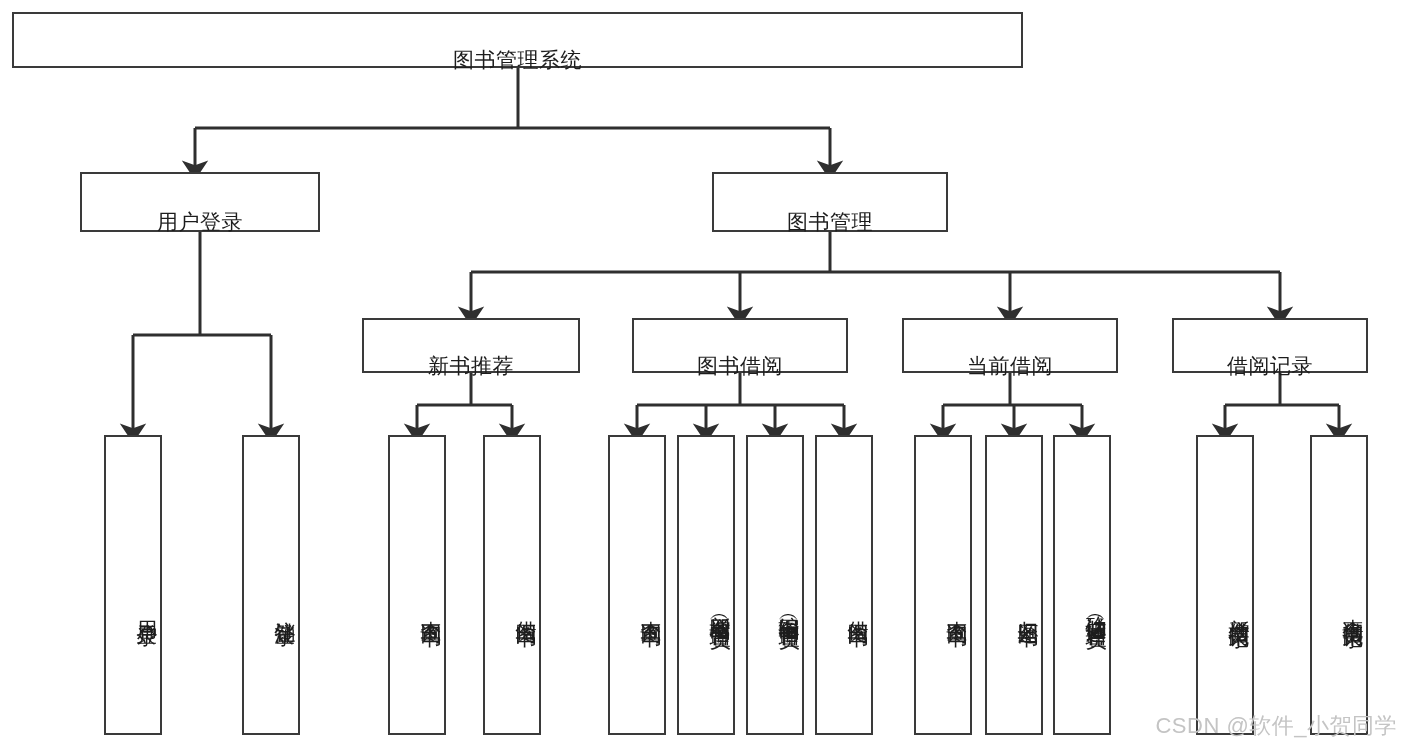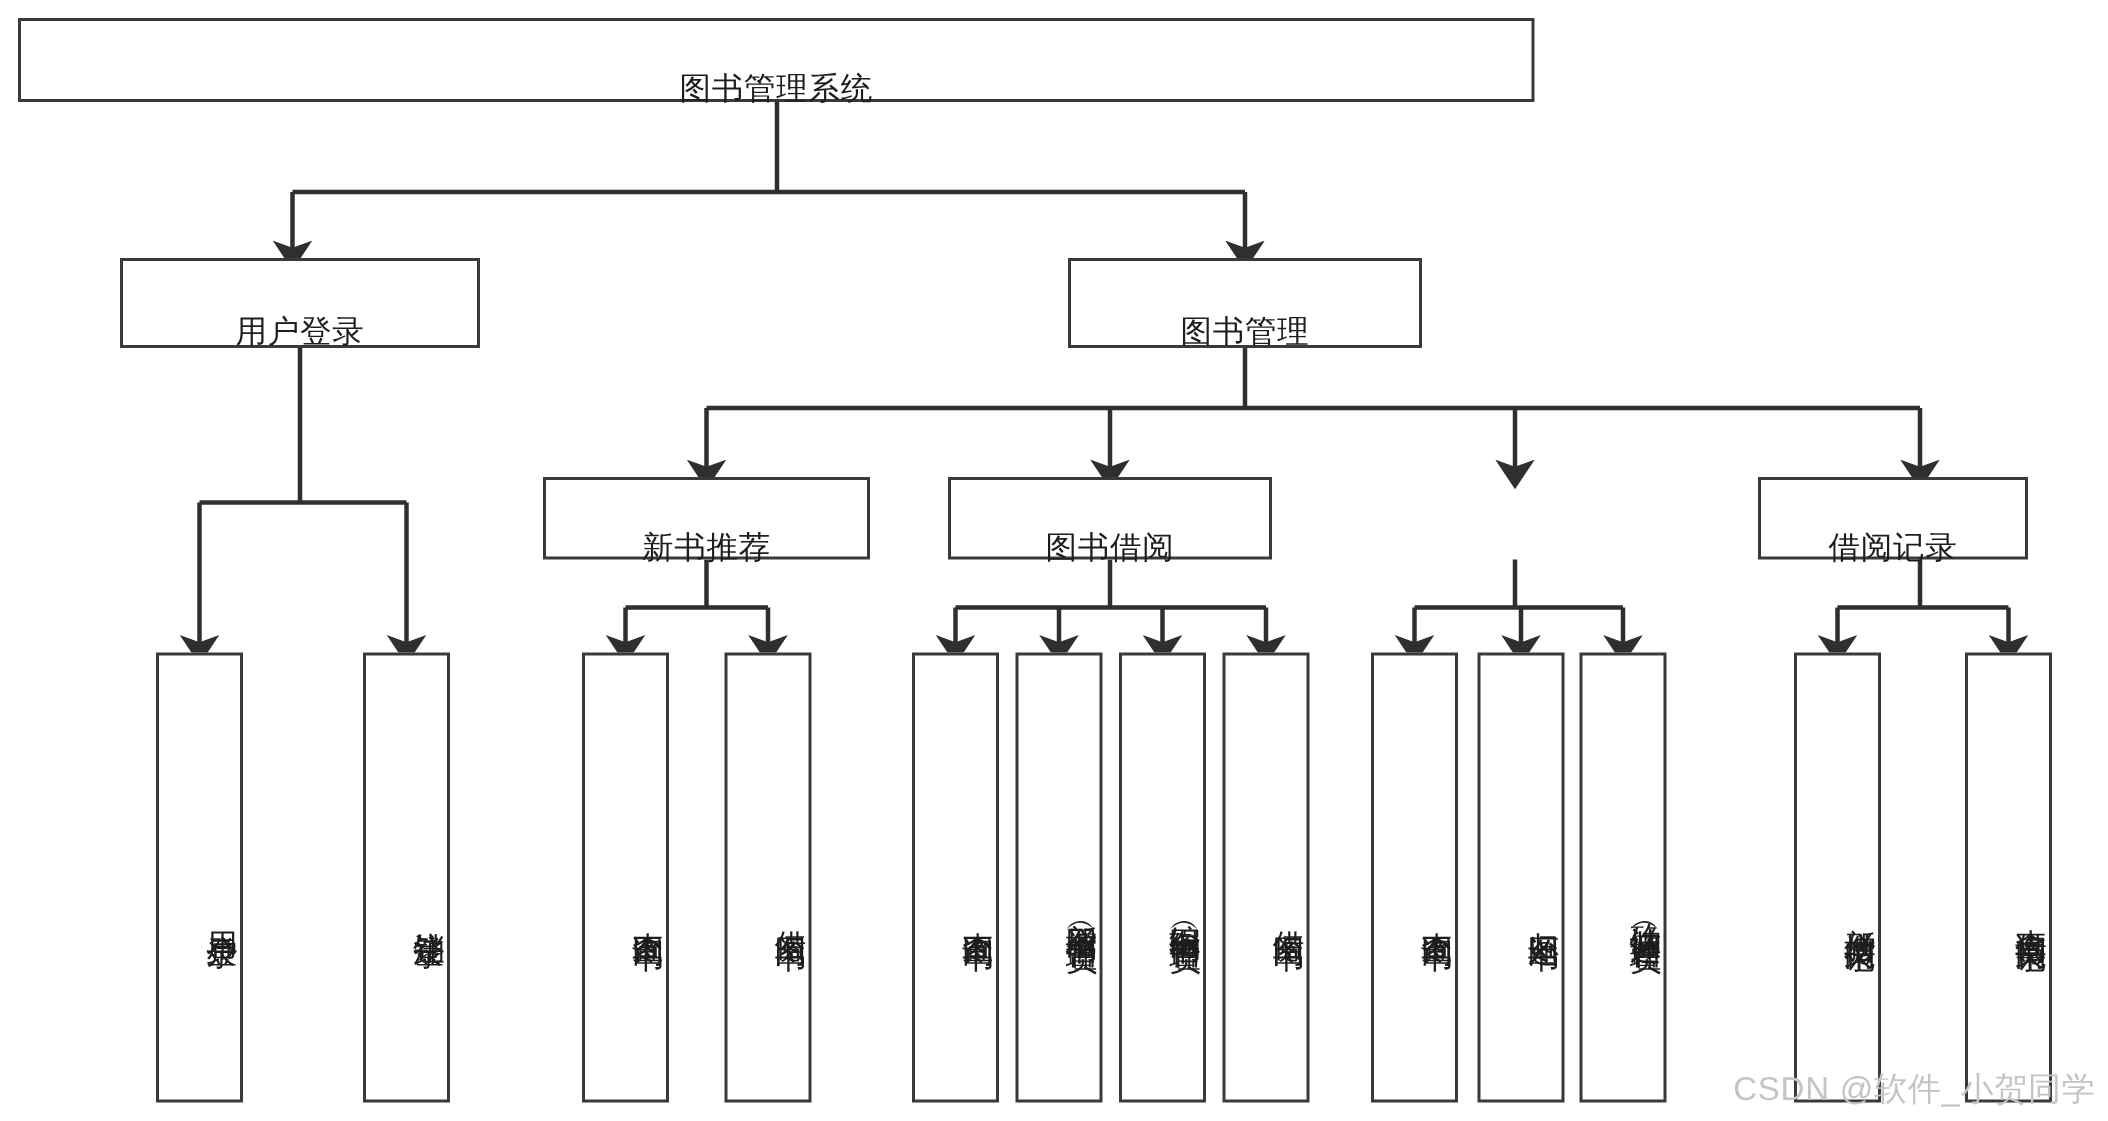--- a/index.html
+++ b/index.html
@@ -134,21 +134,24 @@
   <div class="node node-h" style="left:712px; top:172px; width:236px; height:60px;justify-content:center;">
     <span class="label-inner">图书管理</span>
   </div>
 
   <div class="node node-h" style="left:362px; top:318px; width:218px; height:55px;">
     <span class="label-inner">新书推荐</span>
   </div>
   <div class="node node-h" style="left:632px; top:318px; width:216px; height:55px;">
     <span class="label-inner">图书借阅</span>
   </div>
-  <div class="node node-h" style="left:1172px; top:318px; width:180px; height:55px;">
+  <div class="node node-h" style="left:902px; top:318px; width:216px; height:55px;">
+    <span class="label-inner">当前借阅</span>
+  </div>
+  <div class="node node-h" style="left:1172px; top:318px; width:196px; height:55px;">
     <span class="label-inner">借阅记录</span>
   </div>
 
   <div class="node node-v" style="left:104px; top:435px; width:58px; height:300px;">
     <span class="label-inner">用户登录</span>
   </div>
   <div class="node node-v" style="left:242px; top:435px; width:58px; height:300px;">
     <span class="label-inner">注销登录</span>
   </div>
   <div class="node node-v" style="left:388px; top:435px; width:58px; height:300px;">

